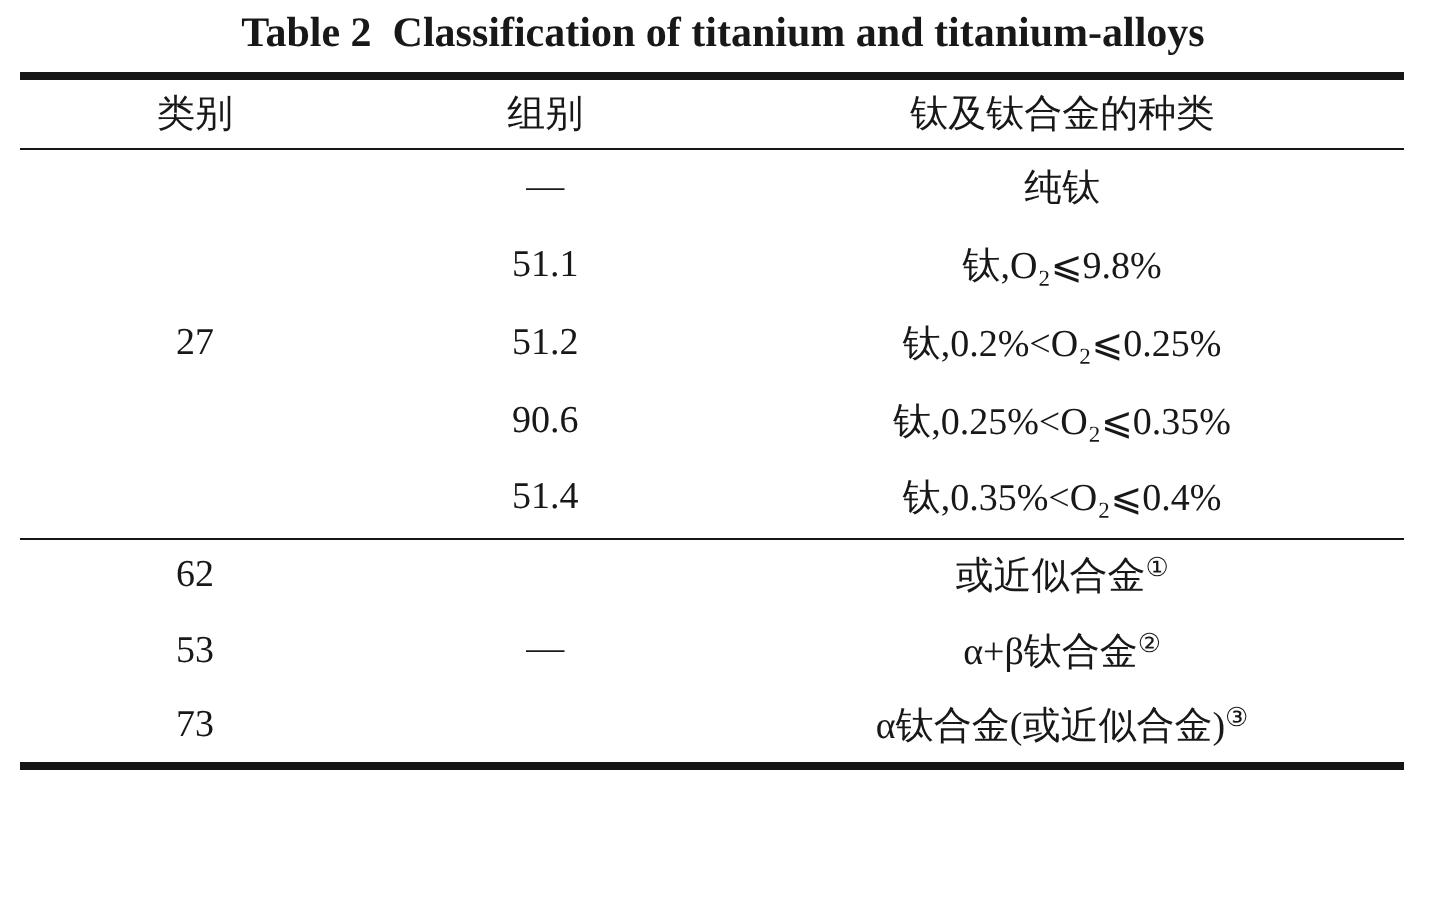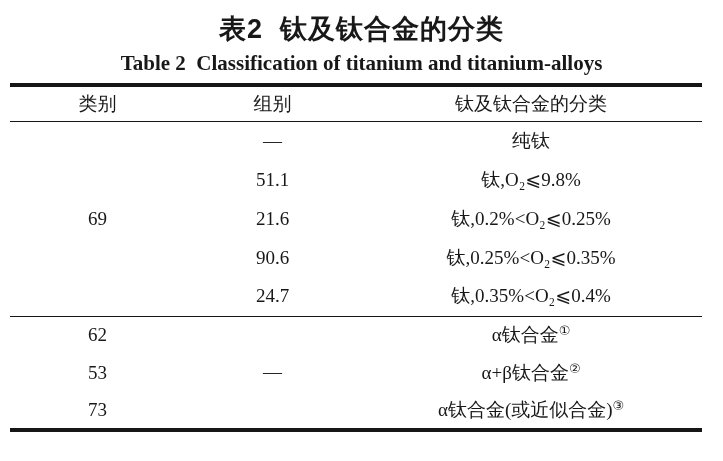--- a/index.html
+++ b/index.html
@@ -65,67 +65,66 @@
     font-size: 13px;
     line-height: 0;
     vertical-align: 6px;
   }
 </style>
 </head>
 <body>
 
 <div class="page">
 
-  <div class="title-cn">表2  钛及钛合金的分类</div>
 
   <div class="title-en">Table 2  Classification of titanium and titanium-alloys</div>
 
   <table class="cls-table">
     <colgroup>
       <col class="c-category">
       <col class="c-group">
       <col class="c-kind">
     </colgroup>
     <thead>
       <tr>
         <th>类别</th>
         <th>组别</th>
-        <th>钛及钛合金的分类</th>
+        <th>钛及钛合金的种类</th>
       </tr>
     </thead>
 
     <tbody class="upper">
       <tr>
-        <td rowspan="5">69</td>
+        <td rowspan="5">27</td>
         <td>—</td>
         <td>纯钛</td>
       </tr>
       <tr>
         <td>51.1</td>
         <td>钛,O₂⩽9.8%</td>
       </tr>
       <tr>
-        <td>21.6</td>
+        <td>51.2</td>
         <td>钛,0.2%&lt;O₂⩽0.25%</td>
       </tr>
       <tr>
         <td>90.6</td>
         <td>钛,0.25%&lt;O₂⩽0.35%</td>
       </tr>
       <tr>
-        <td>24.7</td>
+        <td>51.4</td>
         <td>钛,0.35%&lt;O₂⩽0.4%</td>
       </tr>
     </tbody>
 
     <tbody class="lower">
       <tr>
         <td>62</td>
         <td rowspan="3">—</td>
-        <td><span>α钛合金</span><sup class="note-ref">①</sup></td>
+        <td><span>或近似合金</span><sup class="note-ref">①</sup></td>
       </tr>
       <tr>
         <td>53</td>
         <td><span>α+β钛合金</span><sup class="note-ref">②</sup></td>
       </tr>
       <tr>
         <td>73</td>
         <td><span>α钛合金(或近似合金)</span><sup class="note-ref">③</sup></td>
       </tr>
     </tbody>

